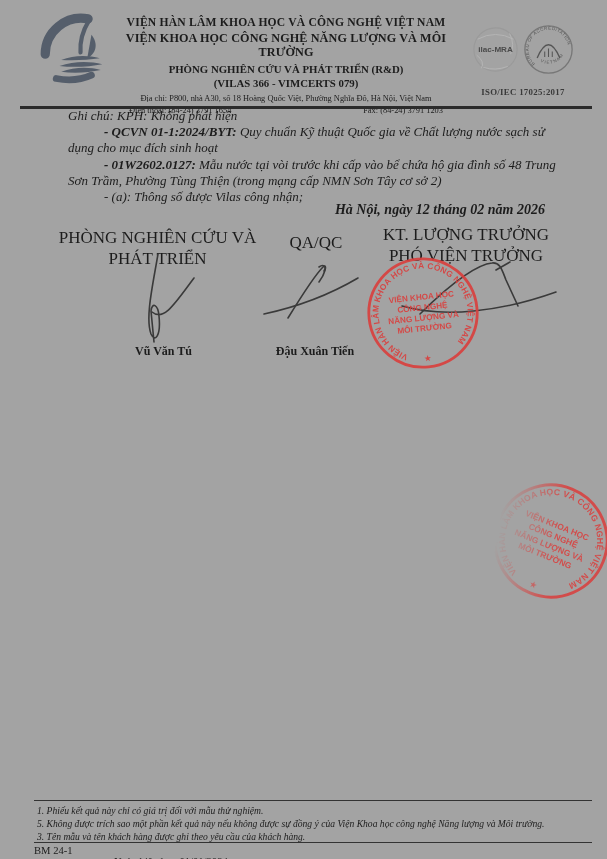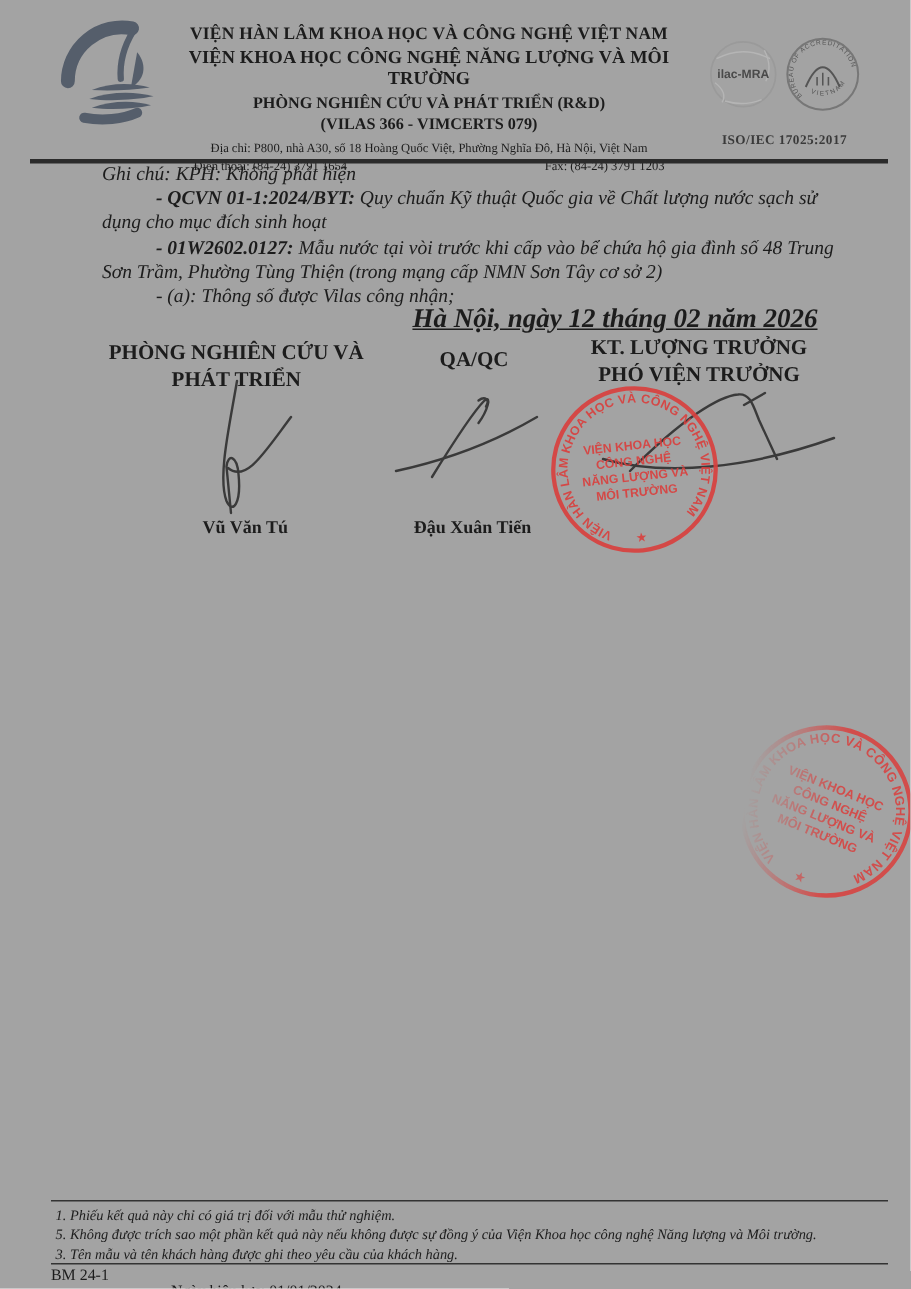--- a/index.html
+++ b/index.html
@@ -24,23 +24,23 @@
   .hdr-right{position:absolute;left:462px;top:24px;width:122px;text-align:center;}
   .logo-row{display:flex;justify-content:center;gap:4px;align-items:center;}
   .iso{font-size:8.8px;font-weight:bold;color:#3a3a3a;margin-top:8px;letter-spacing:.3px;}
   .rule-main{position:absolute;left:20px;top:106px;width:572px;height:2.5px;background:#2b2b2b;}
   
   .notes{position:absolute;left:68px;top:108px;width:500px;font-size:13px;font-style:italic;line-height:16.2px;}
   .notes p{margin:0;}
   .notes p.indent{text-indent:36px;}
   .notes b{font-style:italic;}
   
-  .dateline{position:absolute;top:202px;right:62px;font-size:18px;font-style:italic;font-weight:bold;text-decoration:underline;}
-  
-  .sig-title{position:absolute;text-align:center;font-weight:bold;font-size:14px;line-height:1.25;}
+  .dateline{position:absolute;top:202px;right:62px;font-size:14px;font-style:italic;font-weight:bold;}
+  
+  .sig-title{position:absolute;text-align:center;font-weight:normal;font-size:17px;line-height:1.25;}
   .t1{left:55px;top:227px;width:205px;}
   .t2{left:260px;top:232px;width:112px;}
   .t3{left:378px;top:224px;width:176px;}
   .sig-name{position:absolute;text-align:center;font-weight:bold;font-size:12px;}
   .n1{left:61px;top:344px;width:205px;}
   .n2{left:252px;top:344px;width:126px;}
   .n3{left:388px;top:344px;width:168px;}
   .sig-svg{position:absolute;}
   .s1{left:118px;top:250px;}
   .s2{left:262px;top:262px;}

